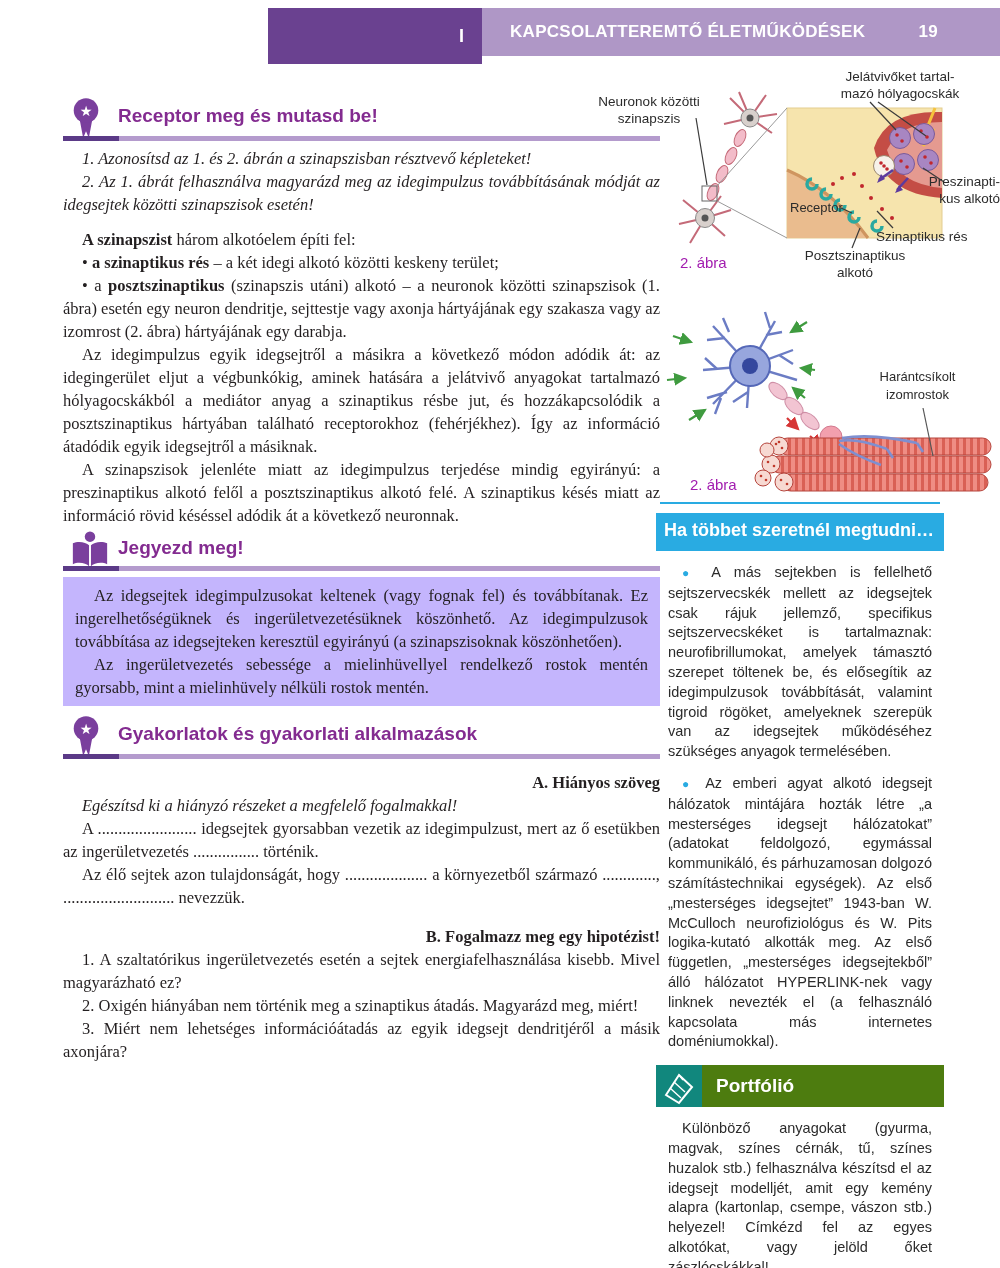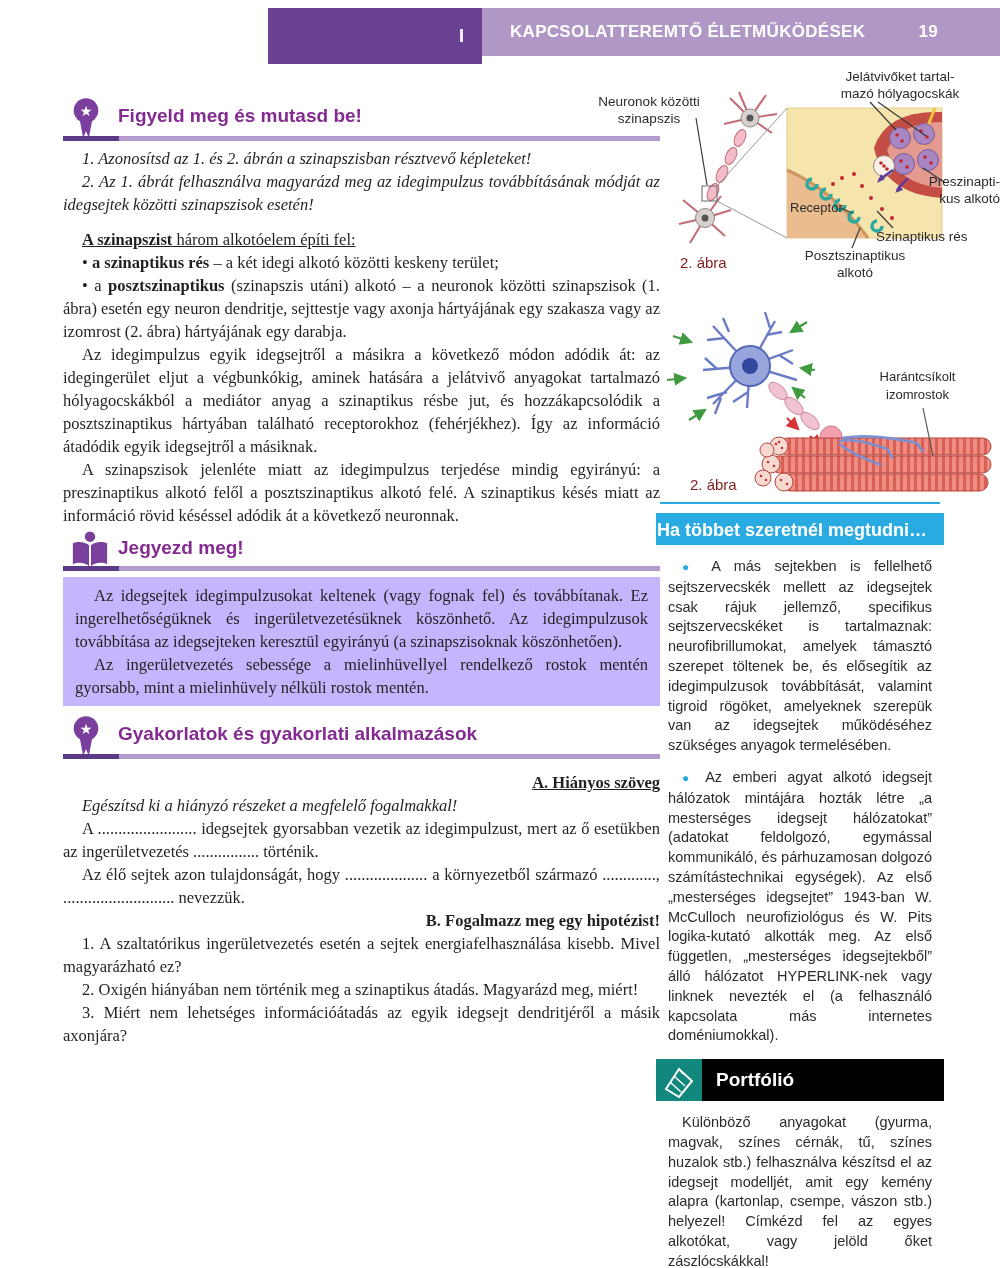--- a/index.html
+++ b/index.html
@@ -18,48 +18,48 @@
   .h-block{position:relative;height:41px;margin-bottom:6px;}
   .h-block .icon{position:absolute;left:6px;top:-3px;}
   .h-title{position:absolute;left:55px;top:5px;font-family:"Liberation Sans",sans-serif;
     font-weight:bold;font-size:19px;color:#832b90;}
   .h-rule{position:absolute;left:0;right:0;bottom:0;height:5px;background:#b49bcd;}
   .h-rule .dark{position:absolute;left:0;top:0;width:56px;height:100%;background:#5b3a87;}
   p{margin:0;font-size:16.5px;line-height:23px;text-align:justify;}
   .ind{text-indent:19px;}
   .tasks{margin-top:4px;}
   .task{font-style:italic;}
-  .mt12{margin-top:12px;text-decoration:underline;}
-  .mt4{margin-top:0;}
+  .mt12{margin-top:12px;}
+  .mt4{margin-top:16px;}
   .notebox{background:#c4b5fd;padding:7px 12px;box-sizing:border-box;}
   .subhead{font-weight:bold;text-indent:19px;text-align:right;}
   .instr{font-style:italic;text-indent:19px;text-align:left;}
   
   .fig1{position:absolute;left:590px;top:78px;width:410px;height:215px;}
   .fig2{position:absolute;left:655px;top:288px;width:345px;height:214px;}
   .fig1 svg,.fig2 svg{position:absolute;left:0;top:0;}
   .figlabel{position:absolute;font-family:"Liberation Sans",sans-serif;
     font-size:13.5px;line-height:16.5px;color:#2b2b2b;text-align:center;}
   .figlabel.right{text-align:right;}
   .figlabel.left{text-align:left;}
   .figcaption{position:absolute;font-family:"Liberation Sans",sans-serif;
-    font-size:15px;color:#7f1d1d;}
+    font-size:15px;color:#a21caf;}
   .f2label{font-size:13px;line-height:18px;}
   .bluehr{position:absolute;left:660px;top:502px;width:280px;height:2px;background:#29abe2;}
   
   .sidebar{position:absolute;left:656px;top:513px;width:288px;
     font-family:"Liberation Sans",sans-serif;color:#2b2b2b;}
-  .morehead{height:32px;background:#29abe2;color:#fff;font-weight:bold;
-    font-size:18px;line-height:35px;padding-left:1px;}
+  .morehead{height:38px;background:#29abe2;color:#fff;font-weight:bold;
+    font-size:18px;line-height:35px;padding-left:8px;}
   .sidebar p{font-size:14.5px;line-height:19.8px;text-align:justify;margin:12px;}
   .side-ind{text-indent:14px;}
   .sb-dot{color:#29abe2;font-size:12px;}
   .morebody{margin-top:11px;}
   .portfolio{margin-top:13px;}
-  .porthead{position:relative;height:42px;background:#000000;}
+  .porthead{position:relative;height:42px;background:#4d7c0f;}
   .porthead .sq{position:absolute;left:0;top:0;width:46px;height:42px;background:#11877d;}
   .porthead .ptitle{position:absolute;left:60px;top:0;line-height:42px;color:#fff;
     font-weight:bold;font-size:19px;}
   .portbody{margin-top:12px;}
 </style>
 </head>
 <body>
 
 <div class="topbar-dark">
   <span>I</span>
@@ -72,21 +72,21 @@
 <div class="leftcol">
 
   <div class="h-block">
     <span class="icon">
       <svg width="34" height="44" viewBox="0 0 36 46">
         <path d="M11 22 L15 43 L18 36 L21 43 L25 22 Z" fill="#7a3f9d"></path>
         <circle cx="18" cy="14" r="13" fill="#7a3f9d"></circle>
         <text x="18" y="20" font-size="15" fill="#ffffff" text-anchor="middle" font-family="DejaVu Sans">★</text>
       </svg>
     </span>
-    <span class="h-title">Figyeld meg és mutasd be!</span>
+    <span class="h-title">Receptor meg és mutasd be!</span>
     <span class="h-rule">
         <span class="dark"></span>
       </span>
   </div>
 
   <div class="tasks">
     <p class="task ind">1. Azonosítsd az 1. és 2. ábrán a szinapszisban résztvevő képleteket!</p>
     <p class="task ind">2. Az 1. ábrát felhasználva magyarázd meg az idegimpulzus továbbításának módját az idegsejtek közötti szinapszisok esetén!</p>
   </div>
 

